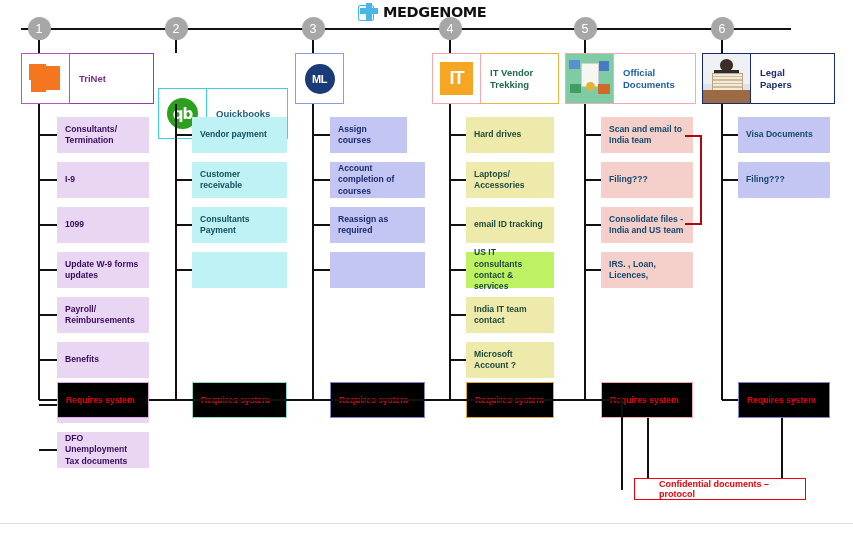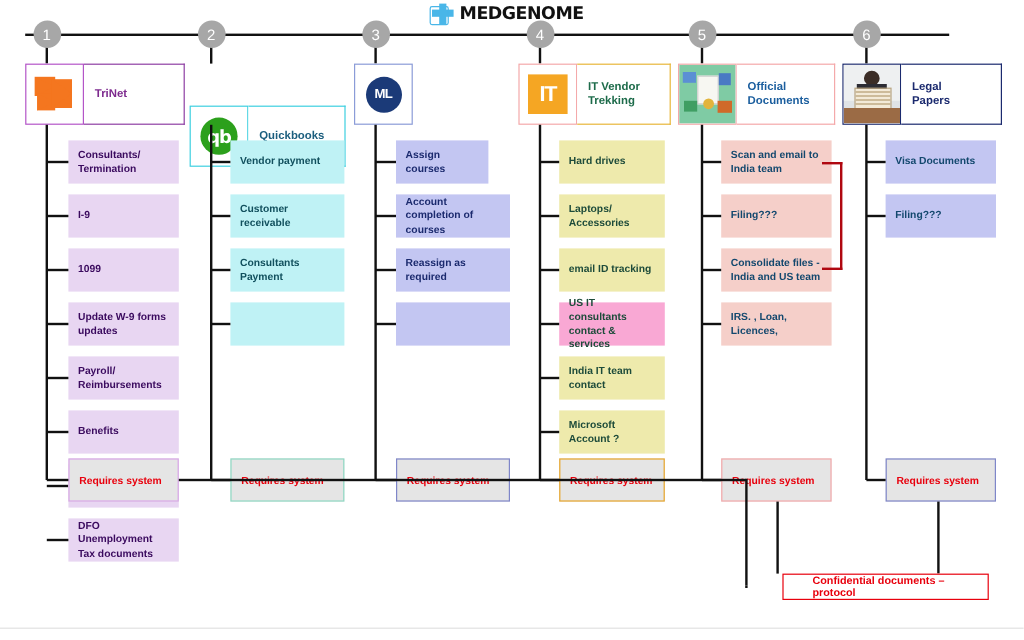--- a/index.html
+++ b/index.html
@@ -56,21 +56,21 @@
   .trunk{position:absolute;width:2.2px;background:#111;}
   .stub{position:absolute;height:2.2px;background:#111;}
 
   
   .item{
     position:absolute;box-sizing:border-box;
     display:flex;align-items:center;padding:0 8px;
     font-size:8.6px;font-weight:700;line-height:1.32;
   }
   .req{
-    position:absolute;box-sizing:border-box;background:#e5e5e5;
+    position:absolute;box-sizing:border-box;background:#000000;
     display:flex;align-items:center;padding:12px 8px;
     font-size:8.6px;font-weight:700;color:#e8000d;
   }
 
   
   .hline{position:absolute;height:2.2px;background:#111;}
   .vline{position:absolute;width:2.2px;background:#111;}
   .bracket{position:absolute;box-sizing:border-box;border:2.2px solid #b00710;border-left:none;}
   .conf{
     position:absolute;box-sizing:border-box;background:#fff;border:1.5px solid #e8000d;
@@ -210,21 +210,21 @@
         </div>
       </div>
       <div class="trunk" style="left: 449px; top: 104px; height: 296px;"></div>
       <div class="item" style="left: 466px; top: 117px; width: 88px; height: 36px; background: rgb(238, 234, 172); color: rgb(29, 75, 58); white-space: pre-line;">Hard drives</div>
       <div class="stub" style="left: 450px; top: 134px; width: 16px;"></div>
       <div class="item" style="left: 466px; top: 162px; width: 88px; height: 36px; background: rgb(238, 234, 172); color: rgb(29, 75, 58); white-space: pre-line;">Laptops/
 Accessories</div>
       <div class="stub" style="left: 450px; top: 179px; width: 16px;"></div>
       <div class="item" style="left: 466px; top: 207px; width: 88px; height: 36px; background: rgb(238, 234, 172); color: rgb(29, 75, 58); white-space: pre-line;">email ID tracking</div>
       <div class="stub" style="left: 450px; top: 224px; width: 16px;"></div>
-      <div class="item" style="left: 466px; top: 252px; width: 88px; height: 36px; background: #f9a8d4; color: rgb(29, 75, 58); white-space: pre-line;">US IT consultants contact &amp; services</div>
+      <div class="item" style="left: 466px; top: 252px; width: 88px; height: 36px; background: #bef264; color: rgb(29, 75, 58); white-space: pre-line;">US IT consultants contact &amp; services</div>
       <div class="stub" style="left: 450px; top: 269px; width: 16px;"></div>
       <div class="item" style="left: 466px; top: 297px; width: 88px; height: 36px; background: rgb(238, 234, 172); color: rgb(29, 75, 58); white-space: pre-line;">India IT team contact</div>
       <div class="stub" style="left: 450px; top: 314px; width: 16px;"></div>
       <div class="item" style="left: 466px; top: 342px; width: 88px; height: 36px; background: rgb(238, 234, 172); color: rgb(29, 75, 58); white-space: pre-line;">Microsoft Account ?</div>
       <div class="stub" style="left: 450px; top: 359px; width: 16px;"></div>
       <div class="req" style="left: 466px; top: 382px; width: 88px; height: 36px; border: 1.3px solid rgb(232, 166, 42);">Requires system</div>
       <div class="stub" style="left: 450px; top: 399px; width: 16px;"></div>
       <div class="num-drop" style="left: 584px; top: 28px; height: 25px;"></div>
       <div class="num" style="left: 573.5px; top: 17px;">5</div>
       <div class="hdr" style="left: 565px; top: 53px; width: 131px;">
@@ -277,15 +277,15 @@
       <div class="item" style="left: 738px; top: 162px; width: 92px; height: 36px; background: rgb(195, 198, 242); color: rgb(19, 72, 110); white-space: pre-line;">Filing???</div>
       <div class="stub" style="left: 722px; top: 179px; width: 16px;"></div>
       <div class="req" style="left: 738px; top: 382px; width: 92px; height: 36px; border: 1.3px solid rgb(127, 134, 201);">Requires system</div>
       <div class="stub" style="left: 722px; top: 399px; width: 16px;"></div>
       <div class="bracket" style="left: 685px; top: 135px; width: 17px; height: 90px; border-color: rgb(176, 7, 16);"></div>
       <div class="hline" style="left: 149px; top: 399px; width: 473px;"></div>
       <div class="vline" style="left: 621px; top: 399px; height: 89px;"></div>
       <div class="hline" style="left: 621px; top: 488px; width: 2px;"></div>
       <div class="vline" style="left: 647px; top: 418px; height: 60px;"></div>
       <div class="vline" style="left: 781px; top: 418px; height: 60px;"></div>
-      <div class="conf" style="left: 652px; top: 478px; width: 172px; height: 22px; padding-left: 24px;">Confidential documents – protocol</div>
+      <div class="conf" style="left: 634px; top: 478px; width: 172px; height: 22px; padding-left: 24px;">Confidential documents – protocol</div>
     </div>
 </div>
 
 </body></html>

